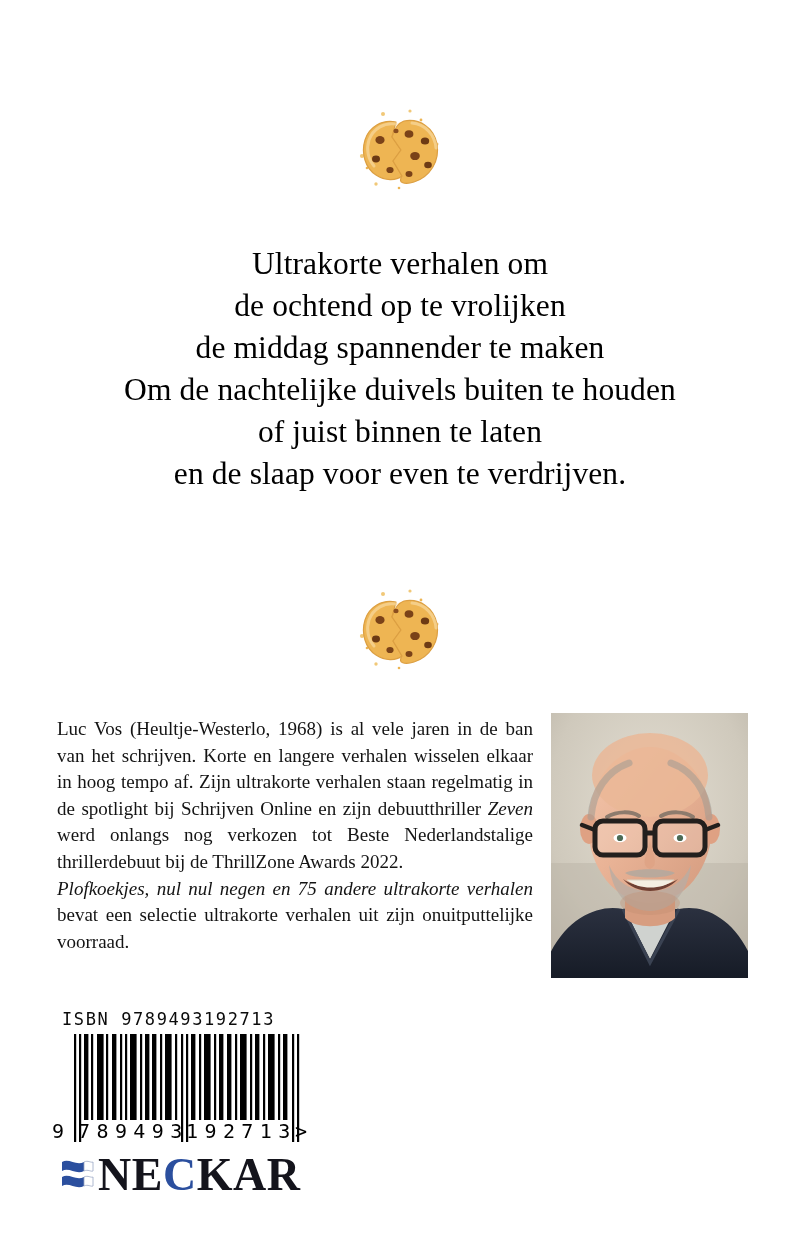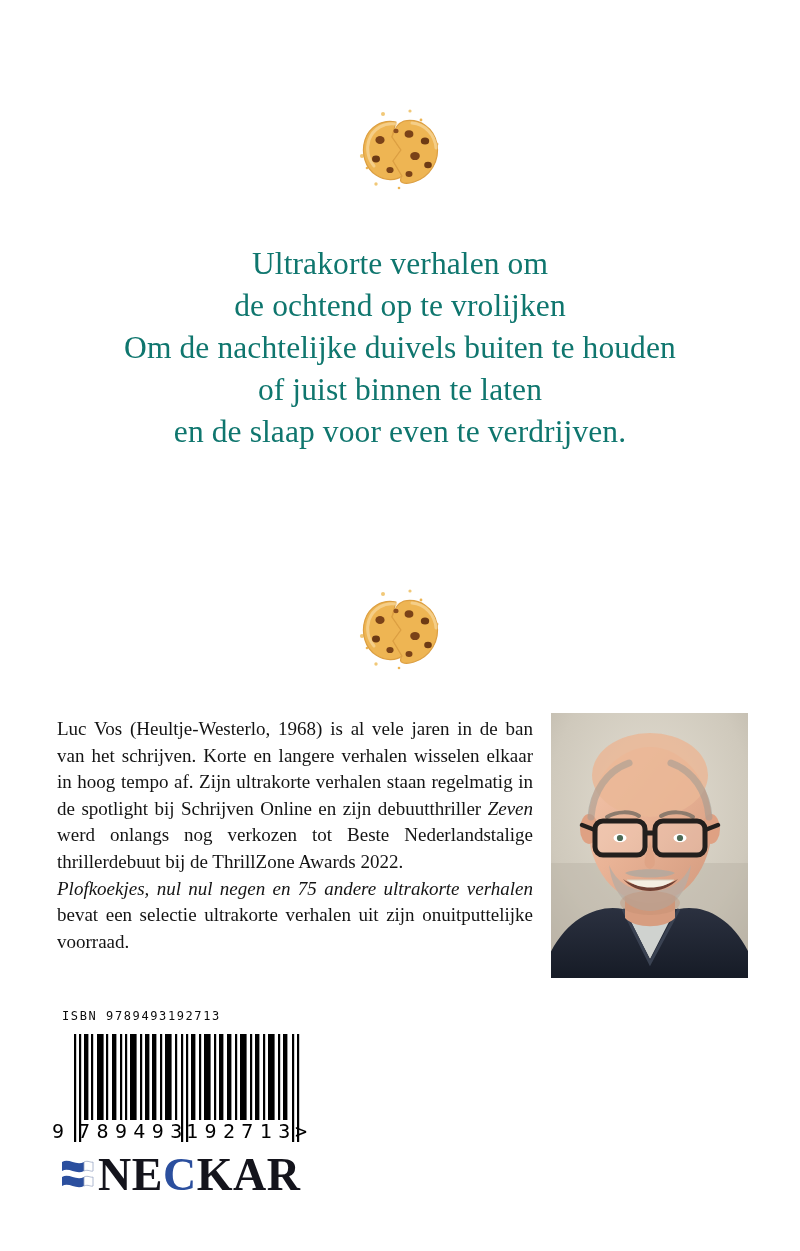--- a/index.html
+++ b/index.html
@@ -41,21 +41,21 @@
   
   .poem {
     position: absolute;
     left: 0;
     top: 243px;
     width: 800px;
     text-align: center;
     font-family: "Liberation Serif", "DejaVu Serif", serif;
     font-size: 31.5px;
     line-height: 42px;
-    color: #0f766e;
+    color: #000000;
     letter-spacing: 0.1px;
   }
   .poem .pline { display: block; white-space: nowrap; }
 
   
   .bio {
     position: absolute;
     left: 57px;
     top: 716px;
     width: 476px;
@@ -82,21 +82,21 @@
     background: #cfcabf;
   }
   .photo svg { display: block; width: 197px; height: 265px; }
 
   
   .isbn-text {
     position: absolute;
     left: 62px;
     top: 1009px;
     font-family: "DejaVu Sans Mono", "Liberation Mono", monospace;
-    font-size: 12px;
+    font-size: 17px;
     letter-spacing: 1.6px;
     color: #0b0b0b;
     white-space: nowrap;
   }
   .barcode {
     position: absolute;
     left: 72px;
     top: 1034px;
     width: 232px;
     height: 108px;
@@ -180,20 +180,21 @@
       <ellipse cx="63" cy="52" rx="4.8" ry="4.1" fill="#7a4218"></ellipse>
       <ellipse cx="76" cy="61" rx="3.8" ry="3.3" fill="#6d3a14"></ellipse>
       <ellipse cx="57" cy="70" rx="3.5" ry="3.0" fill="#7a4218"></ellipse>
       <ellipse cx="44" cy="27" rx="2.6" ry="2.2" fill="#8a4d1e"></ellipse>
     </svg>
   </div>
 
   <div class="poem">
     <span class="pline">Ultrakorte verhalen om</span>
     <span class="pline">de ochtend op te vrolijken</span>
+    <span class="pline">de middag spannender te maken</span>
     <span class="pline">Om de nachtelijke duivels buiten te houden</span>
     <span class="pline">of juist binnen te laten</span>
     <span class="pline">en de slaap voor even te verdrijven.</span>
   </div>
 
   <div class="cookie-wrap cookie-mid">
     <svg class="cookie-svg" width="96" height="88" viewBox="0 0 96 88" aria-hidden="true">
       <circle cx="31" cy="10" r="2.0" fill="#f1c878"></circle>
       <circle cx="58" cy="7" r="1.6" fill="#f1c878"></circle>
       <circle cx="69" cy="16" r="1.4" fill="#edb553"></circle>

